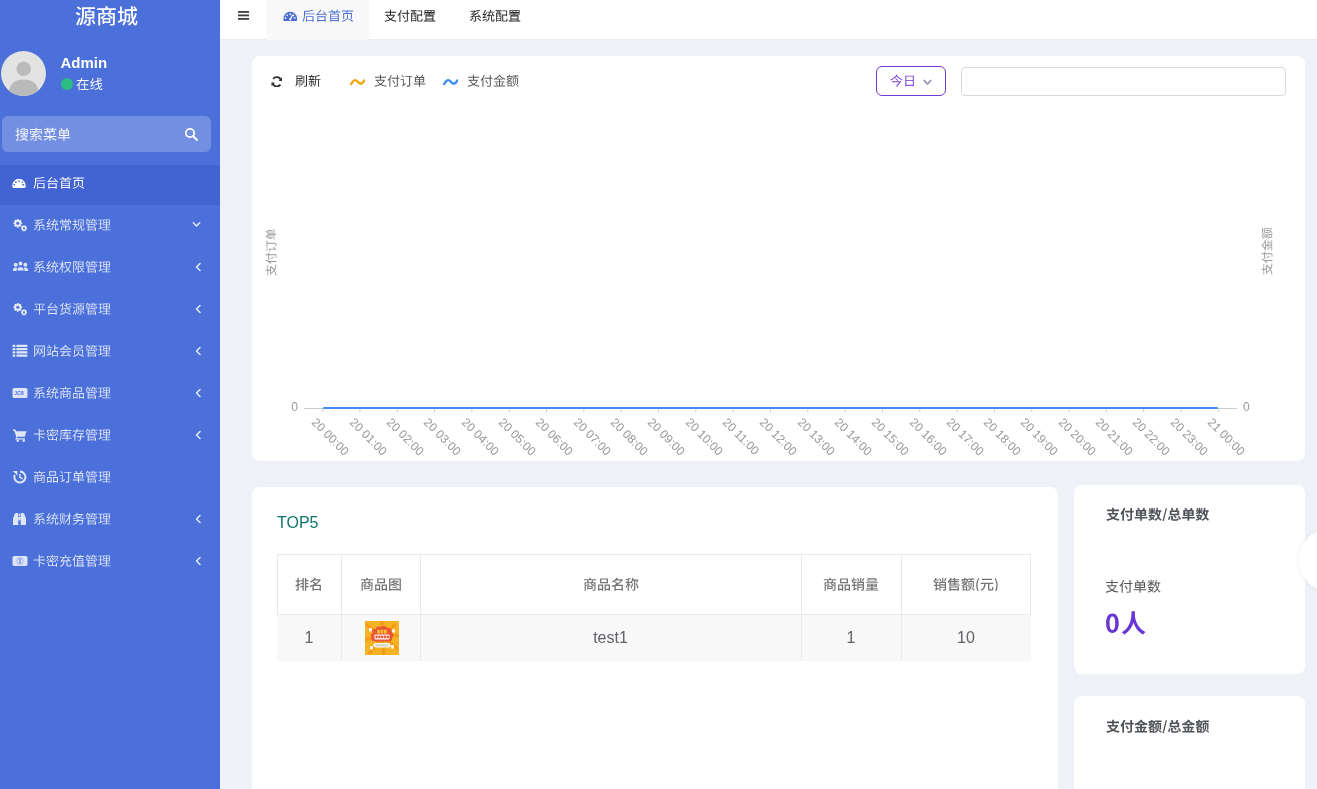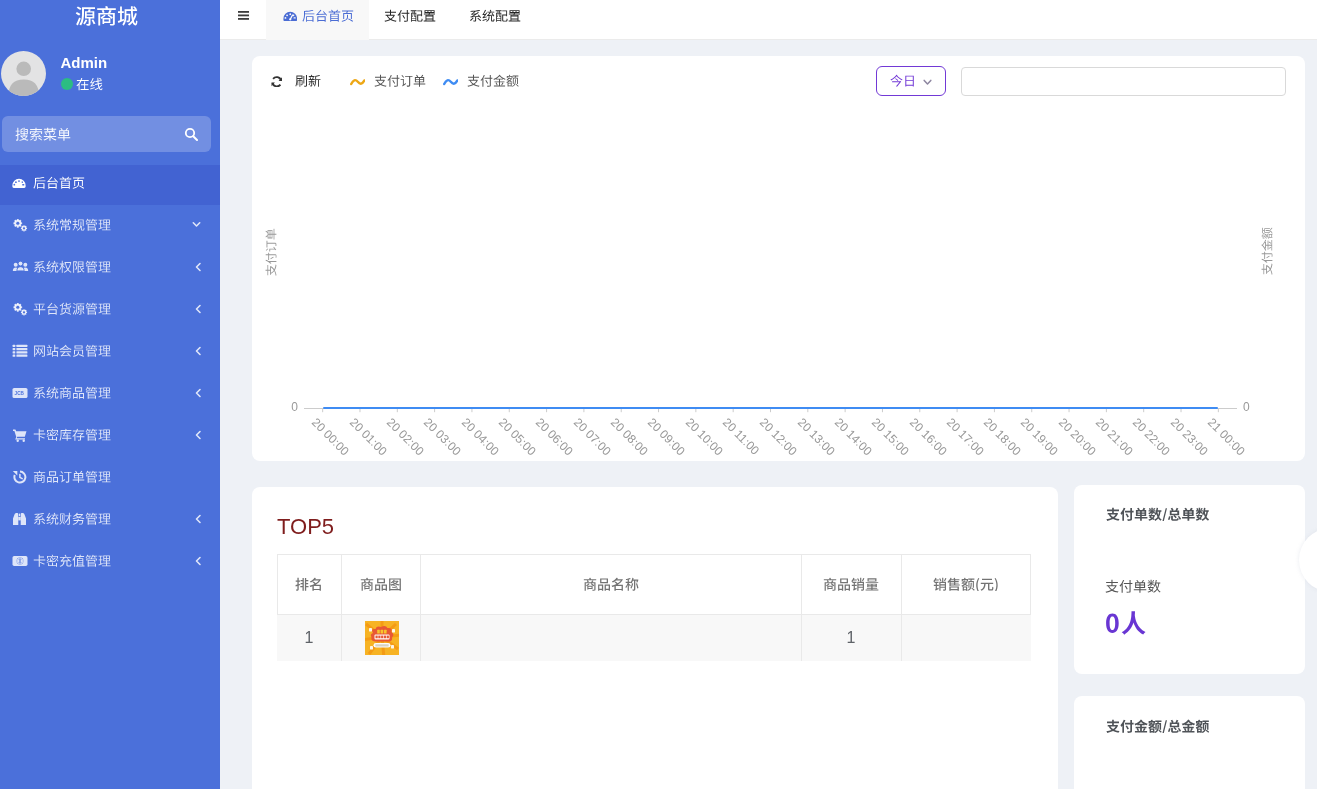--- a/index.html
+++ b/index.html
@@ -354,21 +354,21 @@
 <div style="position:absolute;left:915.5px;top:416px;font-size:12px;line-height:12px;color:#999;transform:rotate(45deg);transform-origin:0 0;white-space:nowrap">20 16:00</div>
 <div style="position:absolute;left:952.8px;top:416px;font-size:12px;line-height:12px;color:#999;transform:rotate(45deg);transform-origin:0 0;white-space:nowrap">20 17:00</div>
 <div style="position:absolute;left:990.1px;top:416px;font-size:12px;line-height:12px;color:#999;transform:rotate(45deg);transform-origin:0 0;white-space:nowrap">20 18:00</div>
 <div style="position:absolute;left:1027.4px;top:416px;font-size:12px;line-height:12px;color:#999;transform:rotate(45deg);transform-origin:0 0;white-space:nowrap">20 19:00</div>
 <div style="position:absolute;left:1064.8px;top:416px;font-size:12px;line-height:12px;color:#999;transform:rotate(45deg);transform-origin:0 0;white-space:nowrap">20 20:00</div>
 <div style="position:absolute;left:1102.1px;top:416px;font-size:12px;line-height:12px;color:#999;transform:rotate(45deg);transform-origin:0 0;white-space:nowrap">20 21:00</div>
 <div style="position:absolute;left:1139.4px;top:416px;font-size:12px;line-height:12px;color:#999;transform:rotate(45deg);transform-origin:0 0;white-space:nowrap">20 22:00</div>
 <div style="position:absolute;left:1176.7px;top:416px;font-size:12px;line-height:12px;color:#999;transform:rotate(45deg);transform-origin:0 0;white-space:nowrap">20 23:00</div>
 <div style="position:absolute;left:1214.0px;top:416px;font-size:12px;line-height:12px;color:#999;transform:rotate(45deg);transform-origin:0 0;white-space:nowrap">21 00:00</div>
 <div class="card" style="left:252px;top:487px;width:806px;height:330px;border-radius:8px"></div>
-<div class="abs" style="left:277px;top:514px;font-size:22px;color:#7f1d1d">TOP5</div>
+<div class="abs" style="left:277px;top:514px;font-size:16px;color:#0f766e">TOP5</div>
 <div class="abs" style="left:277px;top:554px;width:754px;height:107px;border:1px solid #e9e9e9"></div>
 <div class="abs" style="left:277px;top:614px;width:754px;height:47px;background:#f8f8f8;border-top:1px solid #e9e9e9;box-sizing:border-box"></div>
 <div class="abs" style="left:341px;top:554px;width:1px;height:107px;background:#e9e9e9"></div>
 <div class="abs" style="left:420px;top:554px;width:1px;height:107px;background:#e9e9e9"></div>
 <div class="abs" style="left:801px;top:554px;width:1px;height:107px;background:#e9e9e9"></div>
 <div class="abs" style="left:901px;top:554px;width:1px;height:107px;background:#e9e9e9"></div>
 <div style="position:absolute;left:295.0px;top:576.8px;line-height:0;"><svg width="28.0" height="14.4" viewBox="0 -12.6 28.0 14.4">
         <path fill="#737373" d="M2.4 -11.8V-9.1H0.7V-7.8H2.4V-5.0L0.5 -4.5L0.7 -3.2L2.4 -3.7V-0.4C2.4 -0.2 2.3 -0.1 2.1 -0.1C2.0 -0.1 1.4 -0.1 0.9 -0.1C1.1 0.2 1.2 0.7 1.3 1.1C2.2 1.1 2.7 1.0 3.1 0.8C3.5 0.6 3.7 0.3 3.7 -0.4V-4.1L5.2 -4.5L5.1 -5.7L3.7 -5.3V-7.8H5.1V-9.1H3.7V-11.8ZM5.3 -3.6V-2.4H7.5V1.2H8.8V-11.7H7.5V-9.5H5.6V-8.3H7.5V-6.6H5.6V-5.4H7.5V-3.6ZM9.9 -11.7V1.2H11.2V-2.4H13.5V-3.6H11.2V-5.4H13.2V-6.6H11.2V-8.3H13.3V-9.5H11.2V-11.7Z M17.5 -7.3C18.1 -6.8 18.9 -6.2 19.5 -5.6C17.9 -4.8 16.2 -4.3 14.5 -3.9C14.8 -3.6 15.1 -3.1 15.2 -2.7C16.0 -2.9 16.7 -3.1 17.4 -3.4V1.2H18.8V0.5H24.6V1.2H25.9V-4.9H20.8C23.0 -6.1 24.8 -7.8 25.9 -10.0L25.0 -10.5L24.8 -10.4H20.2C20.5 -10.8 20.8 -11.2 21.0 -11.6L19.5 -11.9C18.7 -10.5 17.1 -9.1 14.8 -8.0C15.1 -7.8 15.6 -7.3 15.8 -7.0C17.0 -7.6 18.1 -8.4 19.0 -9.2H23.9C23.1 -8.1 22.0 -7.1 20.7 -6.3C20.1 -6.9 19.2 -7.5 18.6 -8.0ZM24.6 -0.7H18.8V-3.7H24.6Z"></path>
       </svg></div>
 <div style="position:absolute;left:359.5px;top:576.8px;line-height:0;"><svg width="42.0" height="14.4" viewBox="0 -12.6 42.0 14.4">
@@ -377,21 +377,23 @@
 <div style="position:absolute;left:582.5px;top:576.8px;line-height:0;"><svg width="56.0" height="14.4" viewBox="0 -12.6 56.0 14.4">
         <path fill="#737373" d="M6.1 -11.6C6.2 -11.2 6.4 -10.8 6.6 -10.4H0.8V-9.3H4.7L3.8 -8.9C4.0 -8.5 4.4 -7.8 4.5 -7.4H1.6V1.1H2.8V-6.3H11.3V-0.2C11.3 0.0 11.2 0.1 11.0 0.1C10.8 0.1 9.9 0.1 9.1 0.1C9.3 0.4 9.5 0.8 9.5 1.1C10.7 1.1 11.4 1.1 11.9 0.9C12.3 0.8 12.5 0.5 12.5 -0.2V-7.4H9.5C9.8 -7.8 10.1 -8.4 10.5 -8.9L9.0 -9.2C8.8 -8.7 8.5 -7.9 8.1 -7.4H4.7L5.8 -7.8C5.7 -8.1 5.3 -8.8 5.0 -9.3H13.2V-10.4H8.1C7.9 -10.8 7.6 -11.4 7.4 -11.9ZM7.7 -5.5C8.6 -4.8 9.8 -3.9 10.4 -3.3L11.2 -4.2C10.6 -4.8 9.4 -5.7 8.5 -6.3ZM5.5 -6.1C4.9 -5.5 3.9 -4.8 3.1 -4.4C3.2 -4.1 3.5 -3.5 3.6 -3.3C3.9 -3.4 4.1 -3.6 4.3 -3.8V0.0H5.4V-0.6H9.6V-3.9H4.5C5.2 -4.4 5.9 -5.1 6.5 -5.7ZM5.4 -2.9H8.5V-1.5H5.4Z M18.4 -10.0H23.7V-7.7H18.4ZM17.1 -11.2V-6.4H25.0V-11.2ZM15.1 -5.0V1.2H16.3V0.4H18.9V1.1H20.2V-5.0ZM16.3 -0.8V-3.8H18.9V-0.8ZM21.6 -5.0V1.2H22.9V0.4H25.7V1.1H27.0V-5.0ZM22.9 -0.8V-3.8H25.7V-0.8Z M31.5 -7.3C32.1 -6.8 32.9 -6.2 33.5 -5.6C31.9 -4.8 30.2 -4.3 28.5 -3.9C28.8 -3.6 29.1 -3.1 29.2 -2.7C30.0 -2.9 30.7 -3.1 31.4 -3.4V1.2H32.8V0.5H38.6V1.2H39.9V-4.9H34.8C37.0 -6.1 38.8 -7.8 39.9 -10.0L39.0 -10.5L38.8 -10.4H34.2C34.5 -10.8 34.8 -11.2 35.0 -11.6L33.5 -11.9C32.7 -10.5 31.1 -9.1 28.8 -8.0C29.1 -7.8 29.6 -7.3 29.8 -7.0C31.0 -7.6 32.1 -8.4 33.0 -9.2H37.9C37.1 -8.1 36.0 -7.1 34.7 -6.3C34.1 -6.9 33.2 -7.5 32.5 -8.0ZM38.6 -0.7H32.8V-3.7H38.6Z M49.0 -6.3C48.7 -4.6 48.2 -2.8 47.4 -1.7C47.7 -1.6 48.2 -1.3 48.5 -1.1C49.2 -2.3 49.8 -4.2 50.2 -6.1ZM52.9 -6.1C53.5 -4.5 54.0 -2.5 54.2 -1.2L55.5 -1.6C55.2 -2.9 54.7 -4.9 54.1 -6.4ZM49.4 -11.8C49.0 -10.1 48.5 -8.4 47.7 -7.2V-7.8H45.9V-10.1C46.6 -10.3 47.3 -10.5 47.8 -10.7L47.0 -11.7C46.0 -11.3 44.3 -10.8 42.8 -10.6C42.9 -10.3 43.1 -9.9 43.1 -9.6C43.6 -9.6 44.2 -9.7 44.7 -9.8V-7.8H42.7V-6.6H44.6C44.1 -5.1 43.2 -3.4 42.4 -2.5C42.6 -2.2 42.9 -1.6 43.0 -1.3C43.6 -2.1 44.2 -3.3 44.7 -4.6V1.2H45.9V-4.9C46.4 -4.3 46.8 -3.6 47.0 -3.1L47.8 -4.2C47.5 -4.5 46.3 -5.8 45.9 -6.2V-6.6H47.7V-6.8C48.0 -6.6 48.4 -6.4 48.6 -6.2C49.0 -6.9 49.5 -7.8 49.9 -8.8H51.0V-0.4C51.0 -0.2 50.9 -0.1 50.8 -0.1C50.6 -0.1 50.0 -0.1 49.3 -0.1C49.5 0.2 49.7 0.8 49.8 1.1C50.7 1.1 51.3 1.1 51.7 0.9C52.2 0.7 52.3 0.3 52.3 -0.4V-8.8H53.9C53.7 -8.3 53.4 -7.8 53.2 -7.3L54.4 -7.1C54.7 -7.9 55.2 -8.9 55.5 -9.8L54.7 -10.1L54.5 -10.0H50.3C50.4 -10.5 50.5 -11.0 50.6 -11.5Z"></path>
       </svg></div>
 <div style="position:absolute;left:823.0px;top:576.8px;line-height:0;"><svg width="56.0" height="14.4" viewBox="0 -12.6 56.0 14.4">
         <path fill="#737373" d="M6.1 -11.6C6.2 -11.2 6.4 -10.8 6.6 -10.4H0.8V-9.3H4.7L3.8 -8.9C4.0 -8.5 4.4 -7.8 4.5 -7.4H1.6V1.1H2.8V-6.3H11.3V-0.2C11.3 0.0 11.2 0.1 11.0 0.1C10.8 0.1 9.9 0.1 9.1 0.1C9.3 0.4 9.5 0.8 9.5 1.1C10.7 1.1 11.4 1.1 11.9 0.9C12.3 0.8 12.5 0.5 12.5 -0.2V-7.4H9.5C9.8 -7.8 10.1 -8.4 10.5 -8.9L9.0 -9.2C8.8 -8.7 8.5 -7.9 8.1 -7.4H4.7L5.8 -7.8C5.7 -8.1 5.3 -8.8 5.0 -9.3H13.2V-10.4H8.1C7.9 -10.8 7.6 -11.4 7.4 -11.9ZM7.7 -5.5C8.6 -4.8 9.8 -3.9 10.4 -3.3L11.2 -4.2C10.6 -4.8 9.4 -5.7 8.5 -6.3ZM5.5 -6.1C4.9 -5.5 3.9 -4.8 3.1 -4.4C3.2 -4.1 3.5 -3.5 3.6 -3.3C3.9 -3.4 4.1 -3.6 4.3 -3.8V0.0H5.4V-0.6H9.6V-3.9H4.5C5.2 -4.4 5.9 -5.1 6.5 -5.7ZM5.4 -2.9H8.5V-1.5H5.4Z M18.4 -10.0H23.7V-7.7H18.4ZM17.1 -11.2V-6.4H25.0V-11.2ZM15.1 -5.0V1.2H16.3V0.4H18.9V1.1H20.2V-5.0ZM16.3 -0.8V-3.8H18.9V-0.8ZM21.6 -5.0V1.2H22.9V0.4H25.7V1.1H27.0V-5.0ZM22.9 -0.8V-3.8H25.7V-0.8Z M34.1 -10.9C34.6 -10.1 35.1 -9.0 35.3 -8.3L36.4 -8.8C36.2 -9.5 35.6 -10.6 35.1 -11.4ZM40.2 -11.5C39.9 -10.6 39.4 -9.5 38.9 -8.8L39.9 -8.3C40.4 -9.0 41.0 -10.0 41.4 -11.0ZM28.8 -4.9V-3.7H30.7V-1.2C30.7 -0.6 30.3 -0.2 30.0 -0.1C30.3 0.2 30.5 0.7 30.6 1.1C30.9 0.8 31.3 0.6 33.7 -0.7C33.6 -1.0 33.5 -1.5 33.5 -1.9L31.9 -1.1V-3.7H33.8V-4.9H31.9V-6.6H33.5V-7.8H29.5C29.8 -8.1 30.1 -8.5 30.4 -9.0H33.8V-10.2H31.0C31.2 -10.6 31.4 -11.0 31.5 -11.4L30.4 -11.8C30.0 -10.5 29.2 -9.3 28.4 -8.5C28.6 -8.2 28.9 -7.5 29.0 -7.3C29.2 -7.4 29.3 -7.6 29.5 -7.7V-6.6H30.7V-4.9ZM35.5 -4.2H39.8V-2.9H35.5ZM35.5 -5.3V-6.6H39.8V-5.3ZM37.1 -11.8V-7.9H34.3V1.2H35.5V-1.8H39.8V-0.4C39.8 -0.2 39.7 -0.1 39.5 -0.1C39.3 -0.1 38.6 -0.1 37.9 -0.1C38.1 0.2 38.2 0.7 38.3 1.1C39.3 1.1 40.0 1.1 40.4 0.9C40.9 0.6 41.0 0.3 41.0 -0.4V-7.9L39.8 -7.9H38.3V-11.8Z M45.7 -9.3H52.2V-8.7H45.7ZM45.7 -10.7H52.2V-10.0H45.7ZM44.5 -11.4V-8.0H53.5V-11.4ZM42.7 -7.4V-6.5H55.3V-7.4ZM45.4 -3.8H48.3V-3.1H45.4ZM49.6 -3.8H52.6V-3.1H49.6ZM45.4 -5.2H48.3V-4.5H45.4ZM49.6 -5.2H52.6V-4.5H49.6ZM42.6 -0.2V0.8H55.4V-0.2H49.6V-0.8H54.2V-1.7H49.6V-2.4H53.9V-5.9H44.2V-2.4H48.3V-1.7H43.8V-0.8H48.3V-0.2Z"></path>
       </svg></div>
 <div style="position:absolute;left:933.0px;top:576.8px;line-height:0;"><svg width="66.0" height="14.4" viewBox="0 -12.6 66.0 14.4">
         <path fill="#737373" d="M6.1 -10.9C6.6 -10.1 7.1 -9.0 7.3 -8.3L8.4 -8.8C8.2 -9.5 7.6 -10.6 7.1 -11.4ZM12.2 -11.5C11.9 -10.6 11.4 -9.5 10.9 -8.8L11.9 -8.3C12.4 -9.0 13.0 -10.0 13.4 -11.0ZM0.8 -4.9V-3.7H2.7V-1.2C2.7 -0.6 2.3 -0.2 2.0 -0.1C2.3 0.2 2.5 0.7 2.6 1.1C2.9 0.8 3.3 0.6 5.7 -0.7C5.6 -1.0 5.5 -1.5 5.5 -1.9L3.9 -1.1V-3.7H5.8V-4.9H3.9V-6.6H5.5V-7.8H1.5C1.8 -8.1 2.1 -8.5 2.4 -9.0H5.8V-10.2H3.0C3.2 -10.6 3.4 -11.0 3.5 -11.4L2.4 -11.8C2.0 -10.5 1.2 -9.3 0.4 -8.5C0.6 -8.2 0.9 -7.5 1.0 -7.3C1.2 -7.4 1.3 -7.6 1.5 -7.7V-6.6H2.7V-4.9ZM7.5 -4.2H11.8V-2.9H7.5ZM7.5 -5.3V-6.6H11.8V-5.3ZM9.1 -11.8V-7.9H6.3V1.2H7.5V-1.8H11.8V-0.4C11.8 -0.2 11.7 -0.1 11.5 -0.1C11.3 -0.1 10.6 -0.1 9.9 -0.1C10.1 0.2 10.2 0.7 10.3 1.1C11.3 1.1 12.0 1.1 12.4 0.9C12.9 0.6 13.0 0.3 13.0 -0.4V-7.9L11.8 -7.9H10.3V-11.8Z M17.5 -11.9C16.8 -10.3 15.6 -8.7 14.4 -7.7C14.6 -7.5 15.1 -6.9 15.3 -6.7C15.7 -7.0 16.0 -7.4 16.4 -7.8V-3.5H17.7V-4.1H26.7V-5.1H22.3V-6.0H25.7V-6.9H22.3V-7.7H25.7V-8.6H22.3V-9.4H26.4V-10.3H22.4C22.2 -10.8 22.0 -11.4 21.7 -11.8L20.5 -11.5C20.6 -11.1 20.8 -10.7 21.0 -10.3H18.1C18.3 -10.7 18.5 -11.1 18.7 -11.5ZM16.3 -3.2V1.2H17.7V0.6H24.5V1.2H25.9V-3.2ZM17.7 -0.5V-2.1H24.5V-0.5ZM21.0 -7.7V-6.9H17.7V-7.7ZM21.0 -8.6H17.7V-9.4H21.0ZM21.0 -6.0V-5.1H17.7V-6.0Z M37.6 -6.8C37.6 -2.6 37.4 -0.7 34.3 0.3C34.6 0.5 34.9 1.0 35.0 1.2C38.4 0.0 38.7 -2.2 38.8 -6.8ZM38.3 -1.0C39.2 -0.4 40.4 0.6 41.0 1.1L41.7 0.2C41.1 -0.4 39.9 -1.2 39.0 -1.8ZM35.4 -8.5V-1.9H36.5V-7.5H39.8V-1.9H40.9V-8.5H38.3C38.5 -8.9 38.7 -9.4 38.9 -9.8H41.4V-11.0H35.2V-9.8H37.7C37.5 -9.4 37.4 -8.9 37.2 -8.5ZM30.9 -11.5C31.0 -11.2 31.2 -10.8 31.4 -10.5H28.7V-8.2H29.9V-9.4H33.8V-8.2H35.0V-10.5H32.8C32.6 -10.9 32.3 -11.4 32.1 -11.8ZM30.0 -5.7 30.9 -5.2C30.2 -4.7 29.3 -4.4 28.5 -4.1C28.6 -3.9 28.9 -3.2 29.0 -2.9L29.7 -3.2V1.1H30.9V0.7H33.0V1.1H34.2V-3.2H29.8C30.6 -3.6 31.4 -4.0 32.1 -4.6C32.9 -4.1 33.7 -3.6 34.2 -3.3L35.2 -4.2C34.6 -4.5 33.8 -4.9 33.0 -5.4C33.7 -6.0 34.2 -6.8 34.6 -7.7L33.9 -8.1L33.7 -8.1H31.6C31.8 -8.3 31.9 -8.6 32.0 -8.8L30.9 -9.0C30.4 -8.1 29.6 -7.1 28.4 -6.3C28.7 -6.2 29.0 -5.8 29.2 -5.5C29.9 -6.0 30.4 -6.5 30.9 -7.1H32.9C32.7 -6.7 32.3 -6.3 31.9 -6.0L30.8 -6.5ZM30.9 -0.4V-2.2H33.0V-0.4Z M45.3 2.8 46.3 2.3C45.1 0.3 44.6 -2.0 44.6 -4.4C44.6 -6.7 45.1 -9.1 46.3 -11.1L45.3 -11.6C44.0 -9.4 43.2 -7.1 43.2 -4.4C43.2 -1.6 44.0 0.7 45.3 2.8Z M49.0 -10.8V-9.5H59.0V-10.8ZM47.8 -6.9V-5.6H51.2C51.0 -3.1 50.5 -1.0 47.5 0.1C47.9 0.3 48.2 0.8 48.4 1.1C51.7 -0.2 52.3 -2.6 52.6 -5.6H55.0V-0.9C55.0 0.5 55.4 0.9 56.8 0.9C57.1 0.9 58.4 0.9 58.7 0.9C60.0 0.9 60.3 0.2 60.5 -2.2C60.1 -2.3 59.5 -2.5 59.2 -2.8C59.2 -0.7 59.1 -0.3 58.6 -0.3C58.2 -0.3 57.2 -0.3 57.0 -0.3C56.5 -0.3 56.4 -0.4 56.4 -0.9V-5.6H60.2V-6.9Z M62.6 2.8C64.0 0.7 64.7 -1.6 64.7 -4.4C64.7 -7.1 64.0 -9.4 62.6 -11.6L61.6 -11.1C62.8 -9.1 63.4 -6.7 63.4 -4.4C63.4 -2.0 62.8 0.3 61.6 2.3Z"></path>
       </svg></div>
 <div class="abs" style="left:277px;top:614px;width:64px;height:47px;line-height:47px;text-align:center;font-size:16px;color:#5f6368">1</div>
+<div class="abs" style="left:420px;top:614px;width:381px;height:47px;line-height:47px;text-align:center;font-size:16px;color:#5f6368">test1</div>
 <div class="abs" style="left:801px;top:614px;width:100px;height:47px;line-height:47px;text-align:center;font-size:16px;color:#5f6368">1</div>
+<div class="abs" style="left:901px;top:614px;width:130px;height:47px;line-height:47px;text-align:center;font-size:16px;color:#5f6368">10</div>
 <div class="abs" style="left:365px;top:621px;line-height:0"><svg width="34" height="34" viewBox="0 0 34 34">
 <rect width="34" height="34" fill="#f7b324"></rect>
 <g stroke="#f49b15" stroke-width="3">
           <line x1="17" y1="16" x2="17" y2="-3"></line>
           <line x1="17" y1="16" x2="31" y2="3"></line>
           <line x1="17" y1="16" x2="37" y2="14"></line>
           <line x1="17" y1="16" x2="33" y2="28"></line>
           <line x1="17" y1="16" x2="19" y2="37"></line>
           <line x1="17" y1="16" x2="4" y2="33"></line>
           <line x1="17" y1="16" x2="-3" y2="19"></line>

